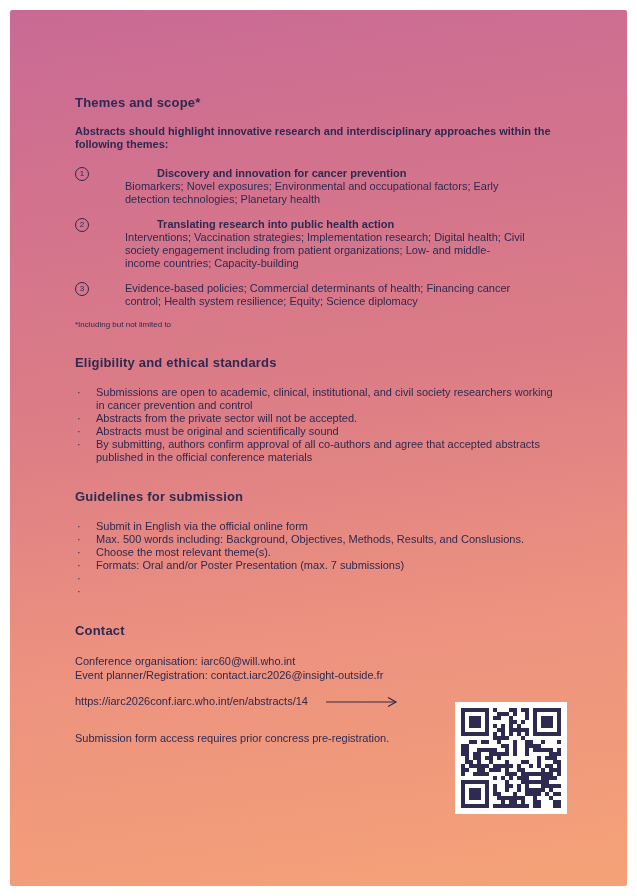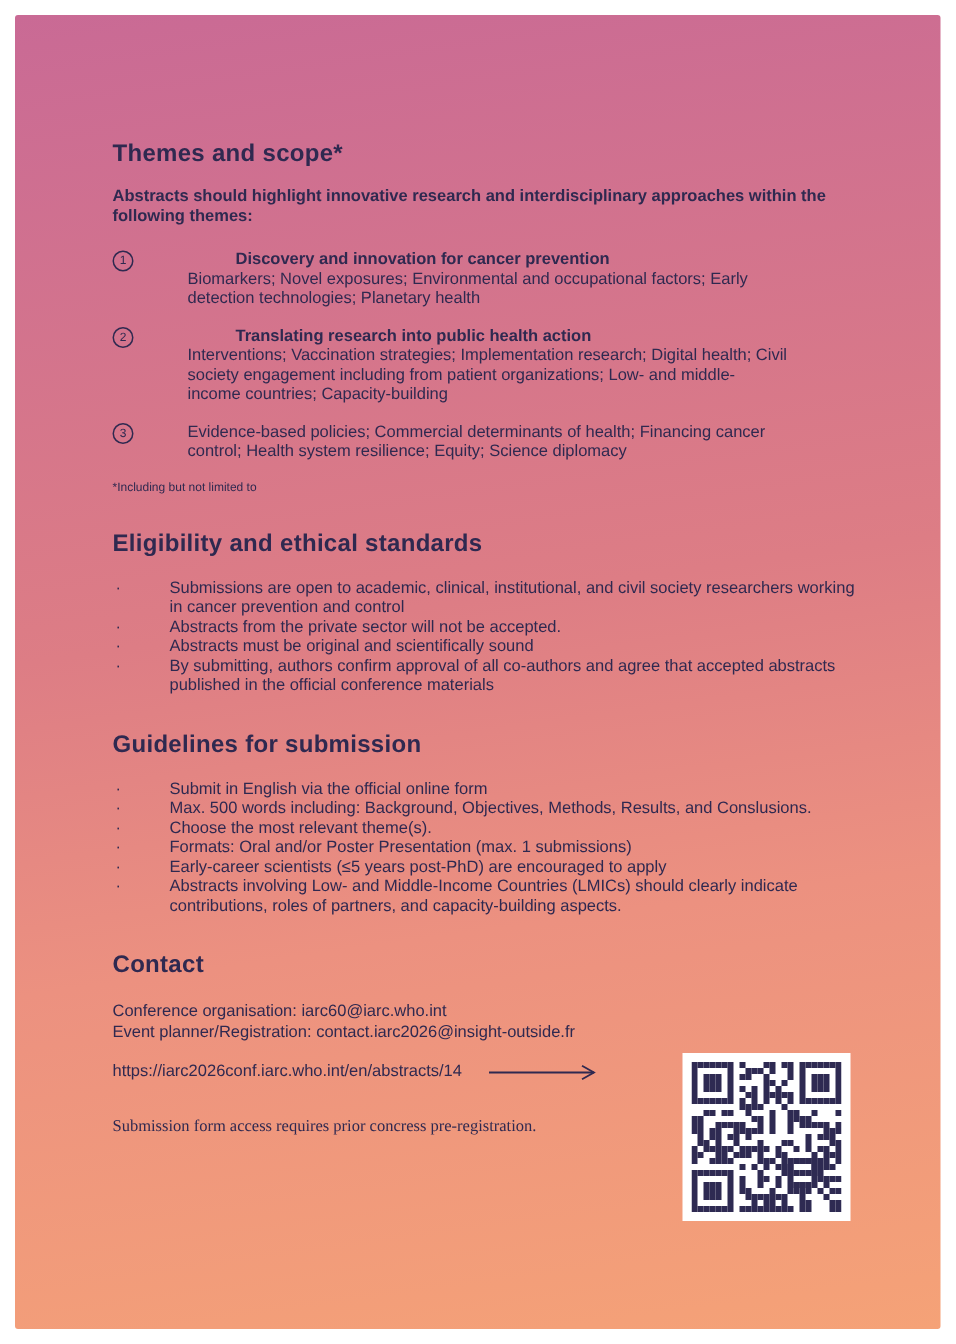--- a/index.html
+++ b/index.html
@@ -16,51 +16,51 @@
     background:linear-gradient(172deg, #c96a95 0%, #dd7d85 45%, #ec9180 68%, #f5a277 100%);
     border-radius:2px;
     overflow:hidden;
   }
   .content {
     padding:84px 0 0 65px;
     font-size:11px;
     line-height:13px;
   }
   .h1 {
-    font-size:16px;
+    font-size:13px;
     font-weight:bold;
     letter-spacing:.2px;
     line-height:17px;
   }
   .intro { margin-top:14px; max-width:492px;font-weight:bold; }
   .themes-list { margin-top:16px; }
   .theme-item { display:flex; margin-bottom:12px; }
   .num-circle {
     flex:0 0 14px; height:14px; margin-top:0;
     border:1px solid #2f2950; border-radius:50%;
     display:flex; align-items:center; justify-content:center;
     font-size:8px; line-height:8px;
   }
   .theme-text { margin-left:36px; max-width:400px; }
   .theme-title { font-weight:bold;padding-left:32px; }
   .footnote { margin-top:6px; font-size:8px; line-height:10px; }
   .section { margin-top:24px; }
   .blist { margin-top:15px; }
   .b-item { display:flex; }
   .bullet { flex:0 0 10px; text-align:left; padding-left:2px; }
-  .b-text { margin-left:28px; max-width:462px; }
+  .b-text { margin-left:11px; max-width:462px; }
   .contact-lines { margin-top:15px; line-height:14px; }
   .url-row { margin-top:13px; display:flex; align-items:center; }
   .url-text { }
   .arrow { margin-left:16px; }
   .qr-box {
     position:absolute; left:445px; top:692px;
     width:112px; height:112px; background:#ffffff; padding:6px;
   }
-  .how-text { margin-top:15px;font-family:Liberation Serif, serif; }
+  .how-text { margin-top:15px; }
 </style>
 </head>
 <body>
 
 <div class="card">
   <div class="content">
 
     <div class="h1">Themes and scope*</div>
     <div class="intro">Abstracts should highlight innovative research and interdisciplinary approaches within the following themes:</div>
 
@@ -127,37 +127,35 @@
         <div class="b-item">
           <span class="bullet">·</span>
           <span class="b-text">Max. 500 words including: Background, Objectives, Methods, Results, and Conslusions.</span>
         </div>
         <div class="b-item">
           <span class="bullet">·</span>
           <span class="b-text">Choose the most relevant theme(s).</span>
         </div>
         <div class="b-item">
           <span class="bullet">·</span>
-          <span class="b-text">Formats: Oral and/or Poster Presentation (max. 1 submissions)</span>
-        </div>
-        <div class="b-item">
-          <span class="bullet">·</span>
-          <span class="b-text">Early-career scientists (≤5 years post-PhD) are encouraged to apply</span>
-        </div>
-        <div class="b-item">
-          <span class="bullet">·</span>
-          <span class="b-text">Abstracts involving Low- and Middle-Income Countries (LMICs) should clearly indicate contributions, roles of partners, and capacity-building aspects.</span>
+          <span class="b-text">Formats: Oral and/or Poster Presentation (max. 7 submissions)</span>
+        </div>
+        <div class="b-item">
+          <span class="bullet">·</span>
+        </div>
+        <div class="b-item">
+          <span class="bullet">·</span>
         </div>
       </div>
     </div>
 
     <div class="section">
       <div class="h1">Contact</div>
       <div class="contact-lines">
-        <div><span>Conference organisation: </span><span>iarc60@iarc.who.int</span></div>
+        <div><span>Conference organisation: </span><span>iarc60@will.who.int</span></div>
         <div><span>Event planner/Registration: </span><span>contact.iarc2026@insight-outside.fr</span></div>
       </div>
       <div class="url-row">
         <span class="url-text">https://iarc2026conf.iarc.who.int/en/abstracts/14</span>
         <svg class="arrow" width="78" height="12" viewBox="0 0 78 12">
           <line x1="2" y1="6" x2="72" y2="6" stroke="#2f2950" stroke-width="1.2"></line>
           <polyline points="64,1.5 72,6 64,10.5" fill="none" stroke="#2f2950" stroke-width="1.2"></polyline>
         </svg>
       </div>
     </div>

